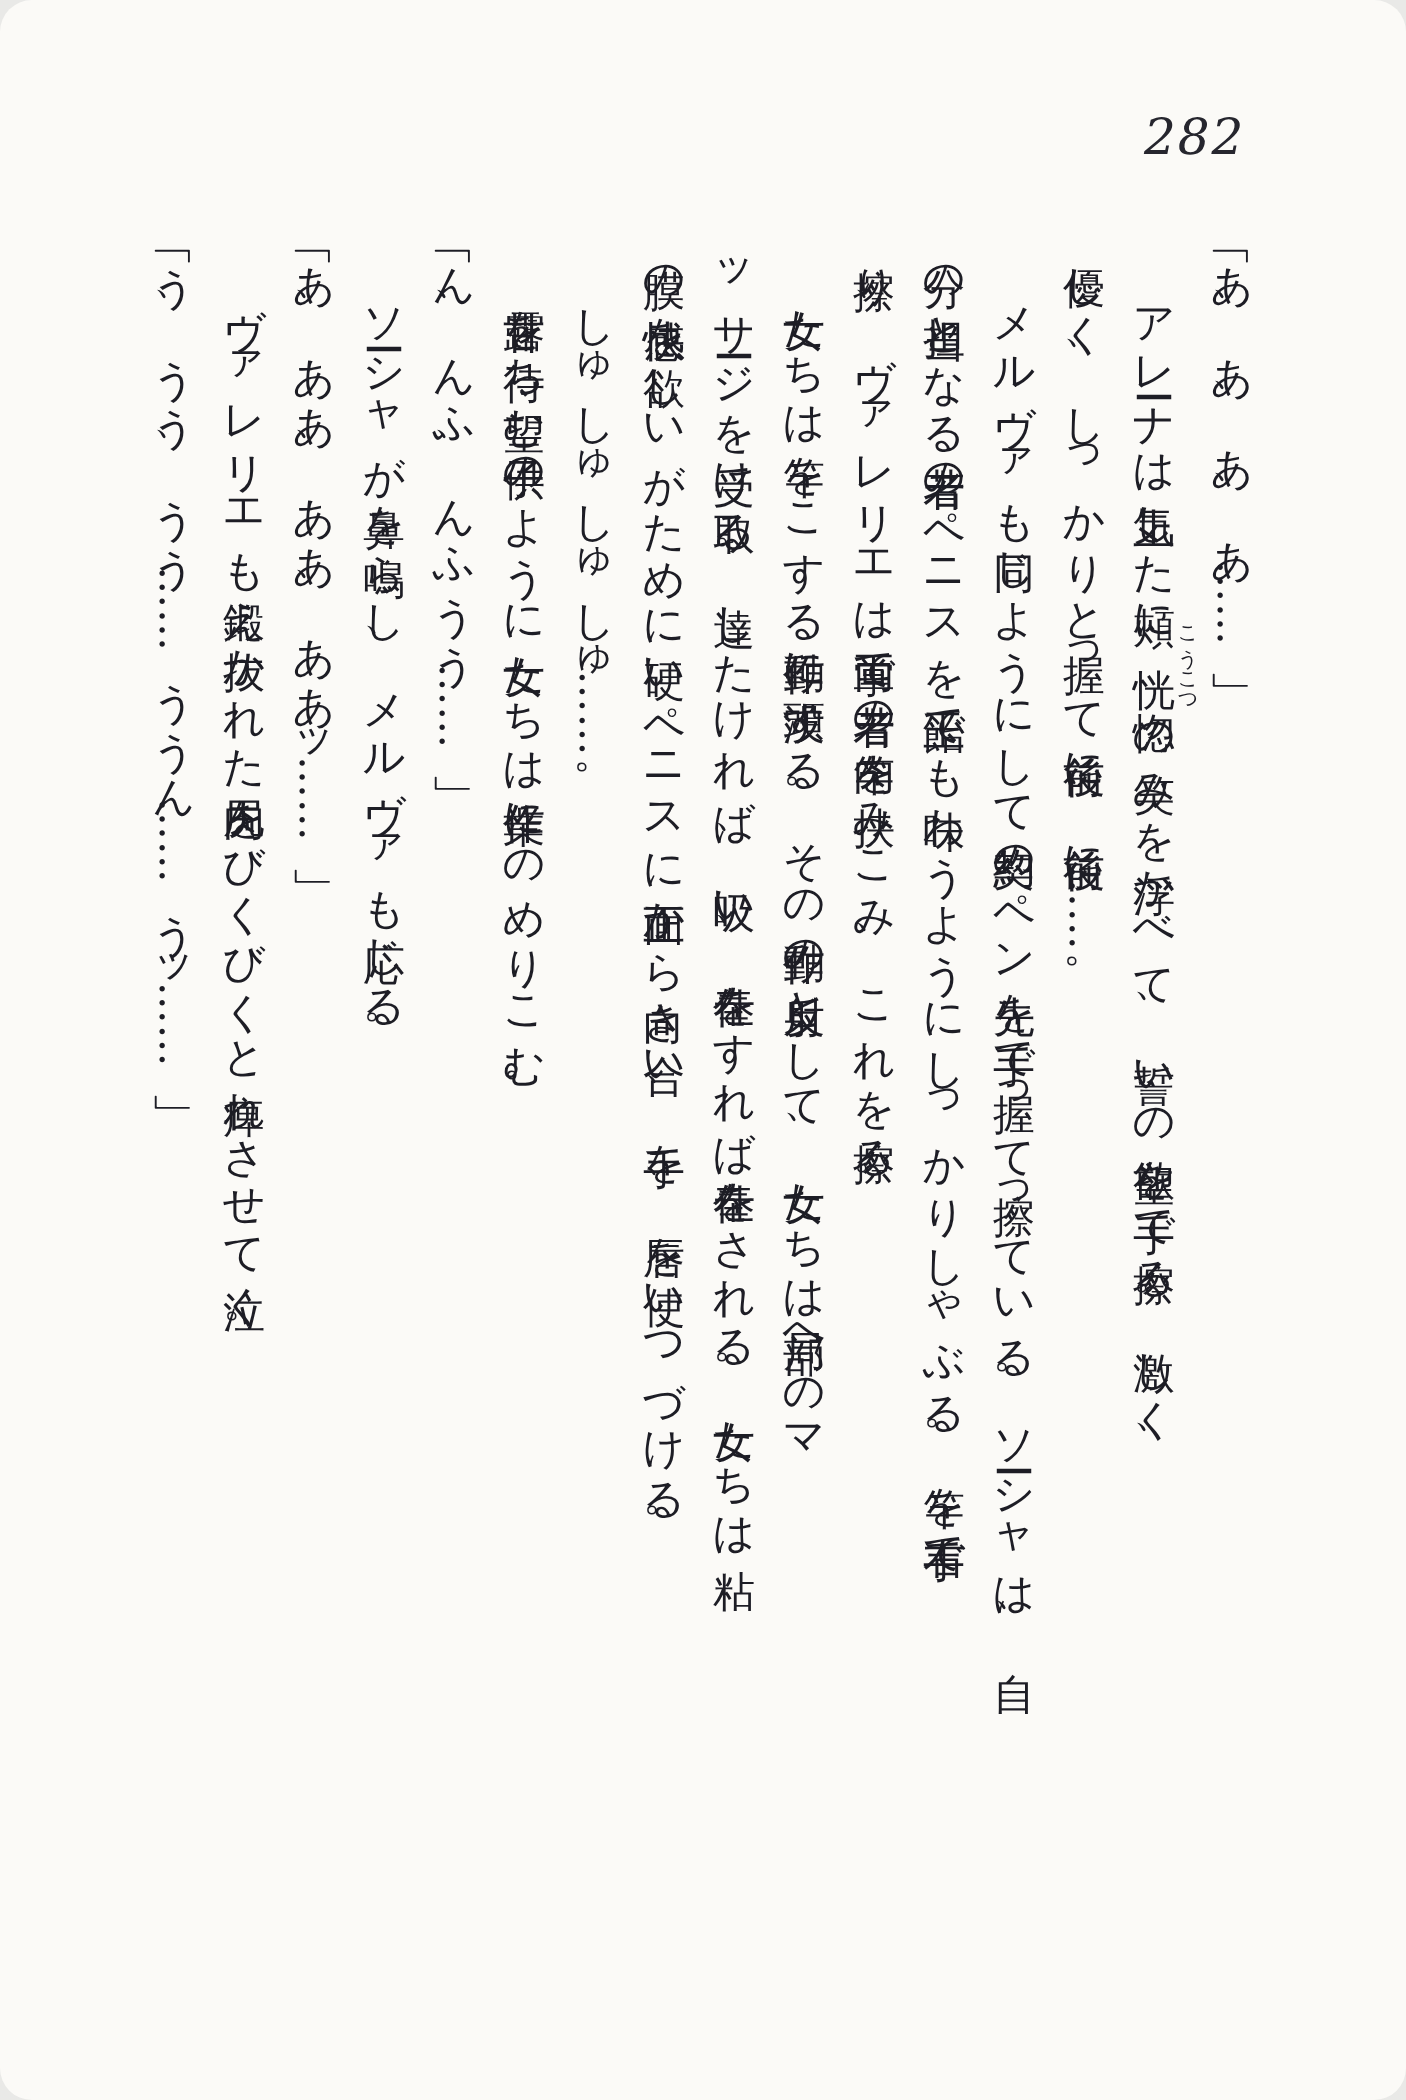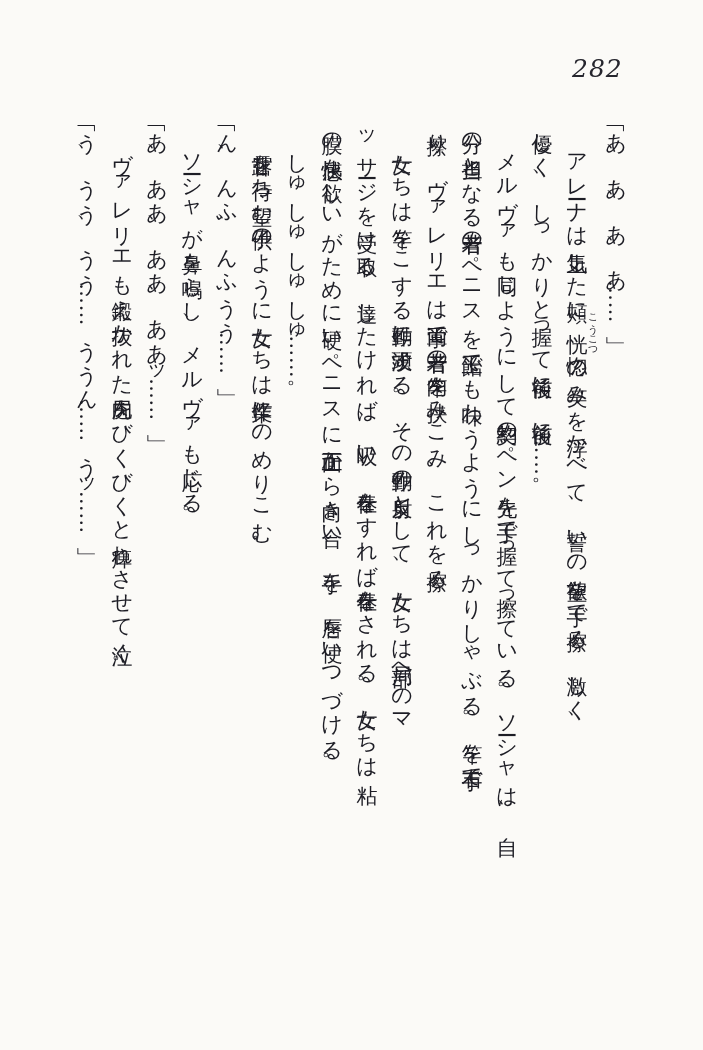--- a/index.html
+++ b/index.html
@@ -7,20 +7,21 @@
     padding: 0;
     background: #e9e9e7;
   }
   .page {
     position: relative;
     width: 703px;
     height: 1050px;
     background: #fbfaf7;
     overflow: hidden;
     font-family: "DejaVu Serif", serif;
+    border-radius: 16px;
   }
   .page-number {
     position: absolute;
     top: 54px;
     left: 572px;
     font-size: 25px;
     font-style: italic;
     color: #26262e;
     letter-spacing: 1px;
   }

